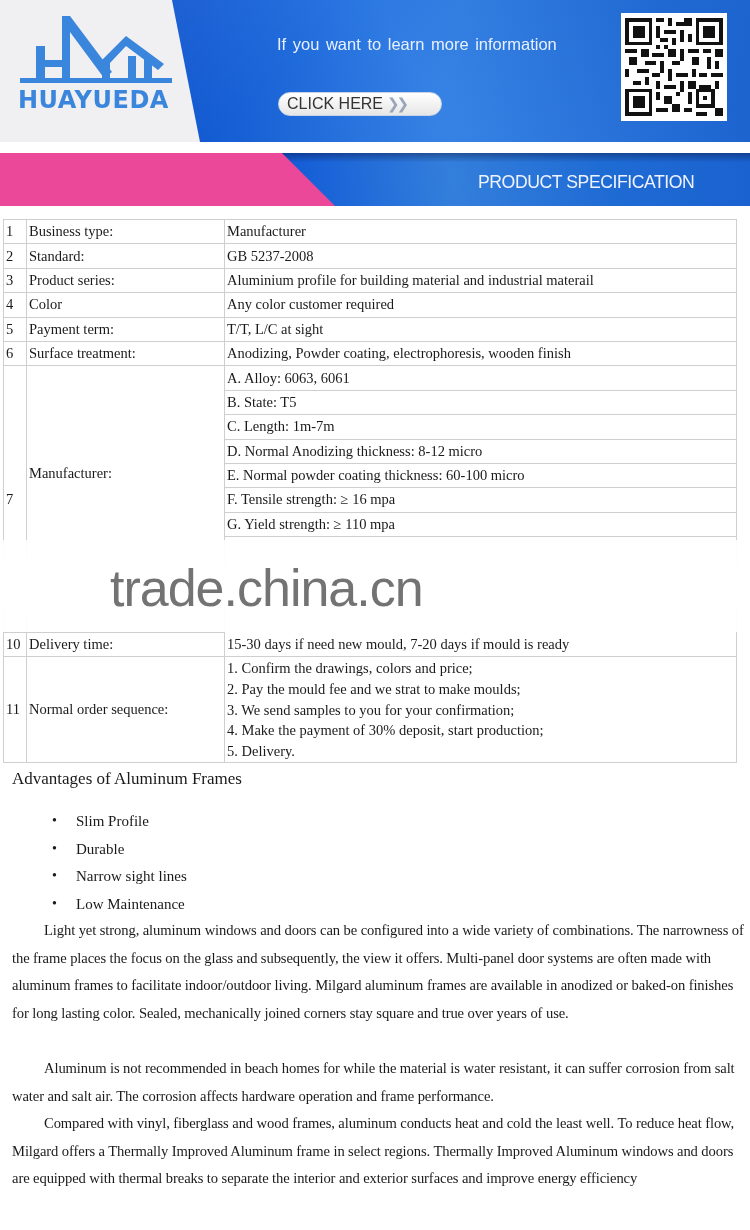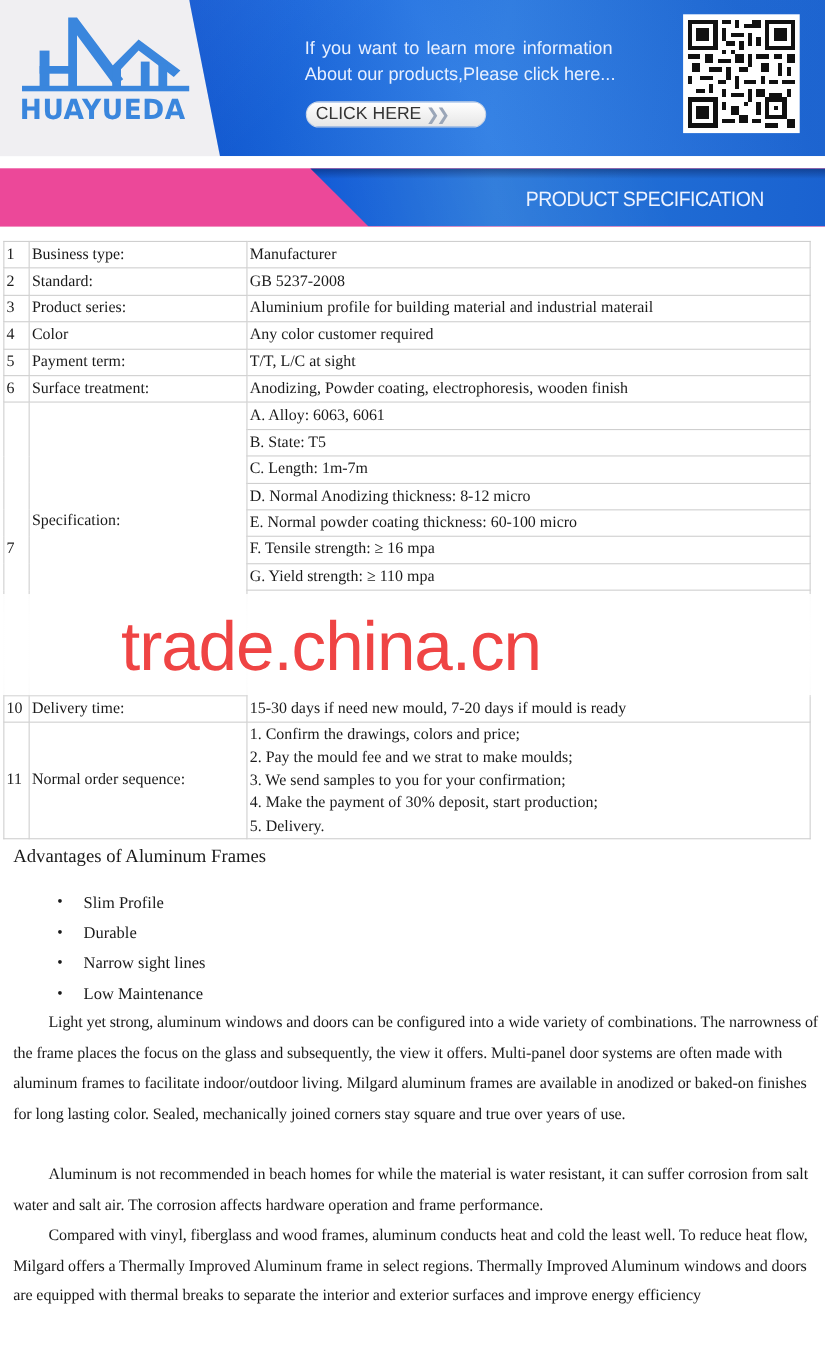--- a/index.html
+++ b/index.html
@@ -85,21 +85,21 @@
   .seq-line { height: 20.6px; line-height: 20.6px; }
   .spec-table tr.hidden-row td { height: 96px; border-bottom-color: transparent; border-top-color: #cfcfcf; }
 
   
   .watermark-band {
     position: absolute; left: 0; top: 540px; width: 750px; height: 92px;
     background: linear-gradient(180deg, rgba(255,255,255,0.92), rgba(255,255,255,0.98) 30%, rgba(255,255,255,0.98) 70%, rgba(255,255,255,0.92));
   }
   .watermark {
     position: absolute; left: 110px; top: 538px;
-    font-family: "Liberation Sans", sans-serif; font-size: 63px; color: #ef4444;
+    font-family: "Liberation Sans", sans-serif; font-size: 52px; color: #737373;
     letter-spacing: -1px; white-space: nowrap; line-height: 100px;
   }
 
   
   .adv-title {
     position: absolute; left: 12px; top: 769px; font-size: 17px; color: #1a1a1a; white-space: nowrap;
   }
   .adv-list { position: absolute; left: 50px; top: 810px; list-style: none; }
   .adv-list li {
     position: relative; height: 27.5px; font-size: 15px; padding-left: 26px; line-height: 22px; white-space: nowrap;
@@ -132,21 +132,20 @@
         <polygon points="86,52 110,28 148,56 142,62 110,38 94,55 94,72 86,72"></polygon>
         <rect x="112" y="48" width="8" height="24"></rect>
         <rect x="128" y="50" width="8" height="22"></rect>
 
         <rect x="4" y="70" width="152" height="5"></rect>
       </g>
     </svg>
     <div class="logo-text">HUAYUEDA</div>
   </div>
   <div class="promo-line l1">If  you  want to learn more information</div>
-  <div class="promo-line l2">About our products,Please click here...</div>
   <div class="click-btn">
     <span>CLICK HERE</span>
     <span class="chev">❯❯</span>
   </div>
   <div class="qr">
     <svg width="98" height="100" viewBox="0 0 25 25" shape-rendering="crispEdges">
       <rect width="25" height="25" fill="#fff"></rect>
       <g fill="#111">
 
         <rect x="0" y="0" width="7" height="7"></rect>
@@ -252,21 +251,21 @@
       <td>T/T, L/C at sight</td>
     </tr>
     <tr>
       <td class="num">6</td>
       <td class="label">Surface treatment:</td>
       <td>Anodizing, Powder coating, electrophoresis, wooden finish</td>
     </tr>
 
     <tr>
       <td class="num" rowspan="8">7</td>
-      <td class="label" rowspan="8" style="vertical-align: top; padding-top: 100px;">Specification:</td>
+      <td class="label" rowspan="8" style="vertical-align: top; padding-top: 100px;">Manufacturer:</td>
       <td>A. Alloy: 6063, 6061</td>
     </tr>
     <tr>
         <td>B. State: T5</td>
       </tr>
     <tr>
         <td>C. Length: 1m-7m</td>
       </tr>
     <tr>
         <td>D. Normal Anodizing thickness: 8-12 micro</td>

